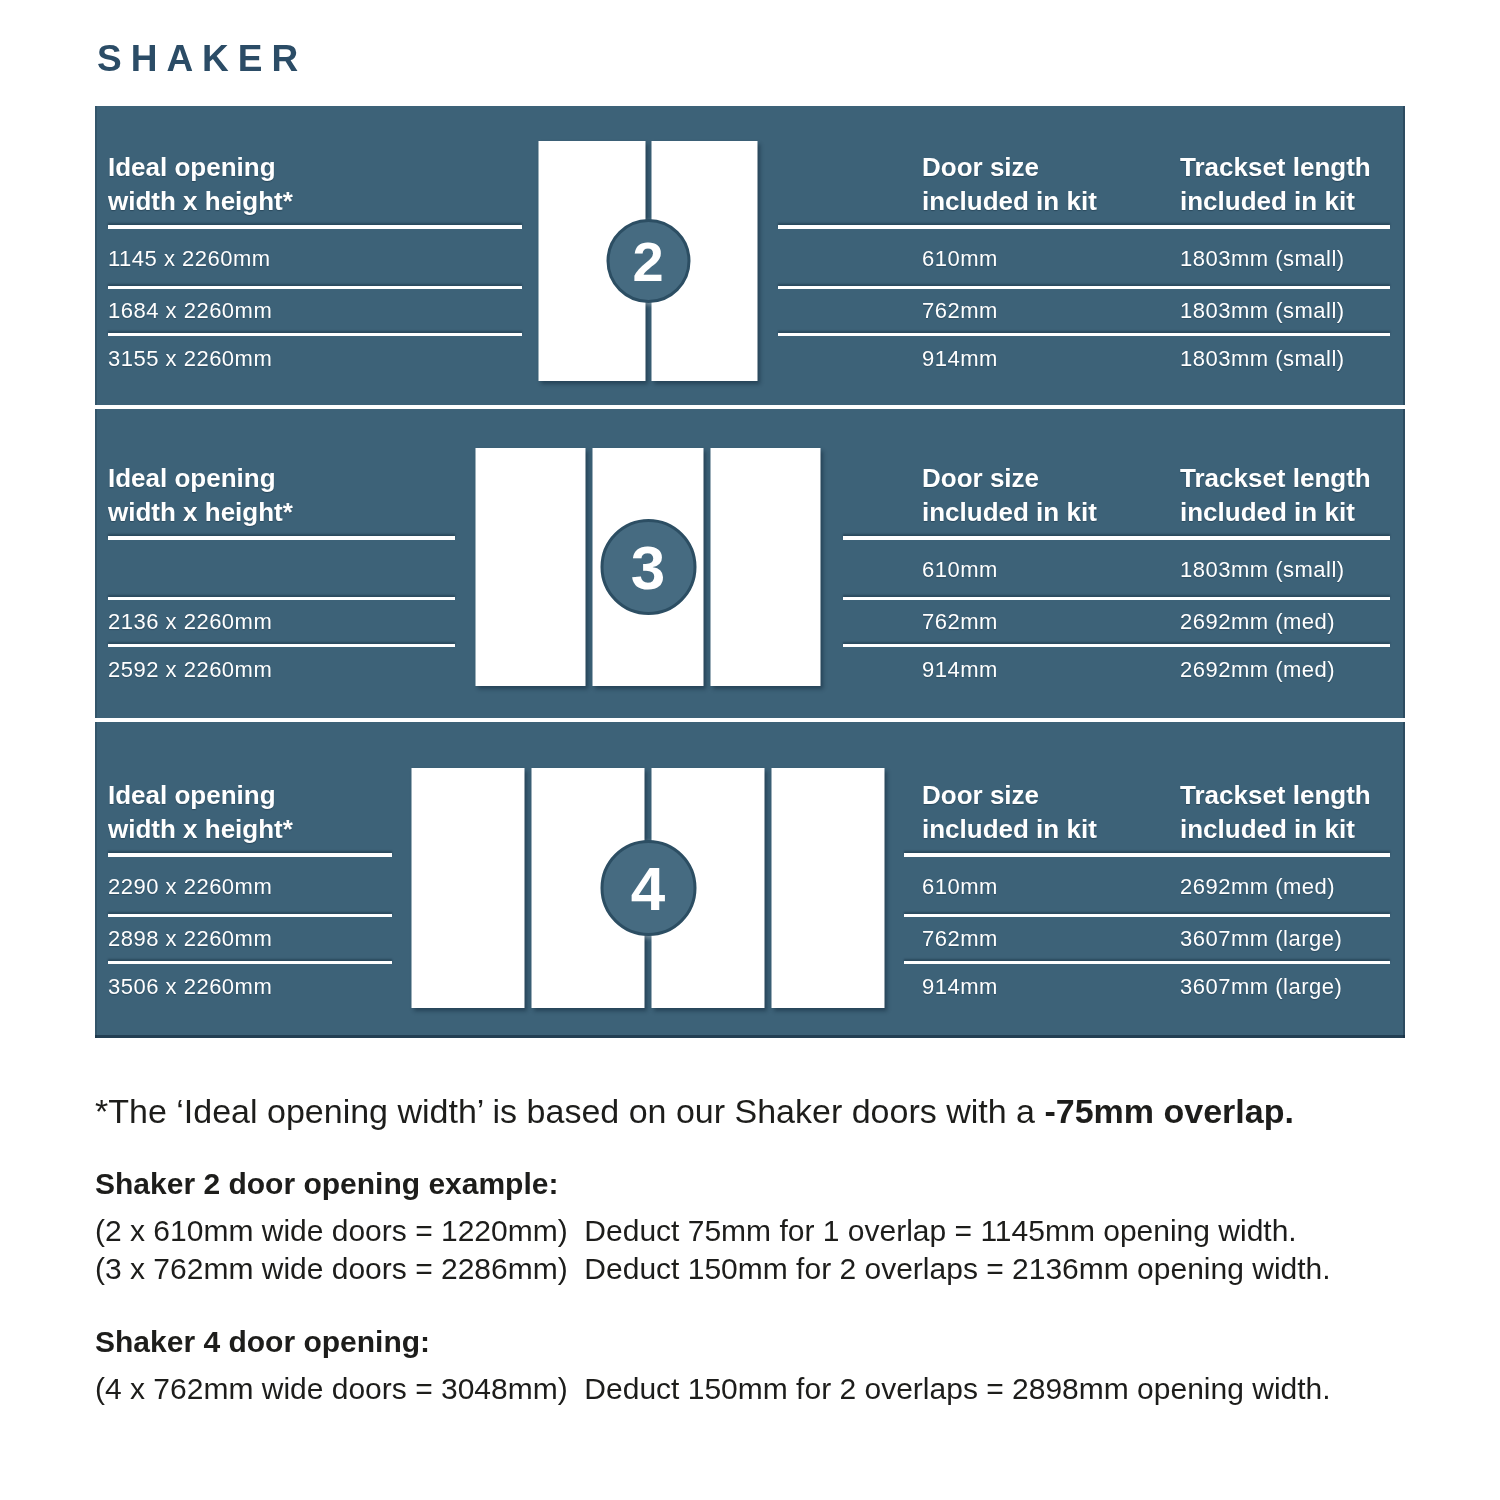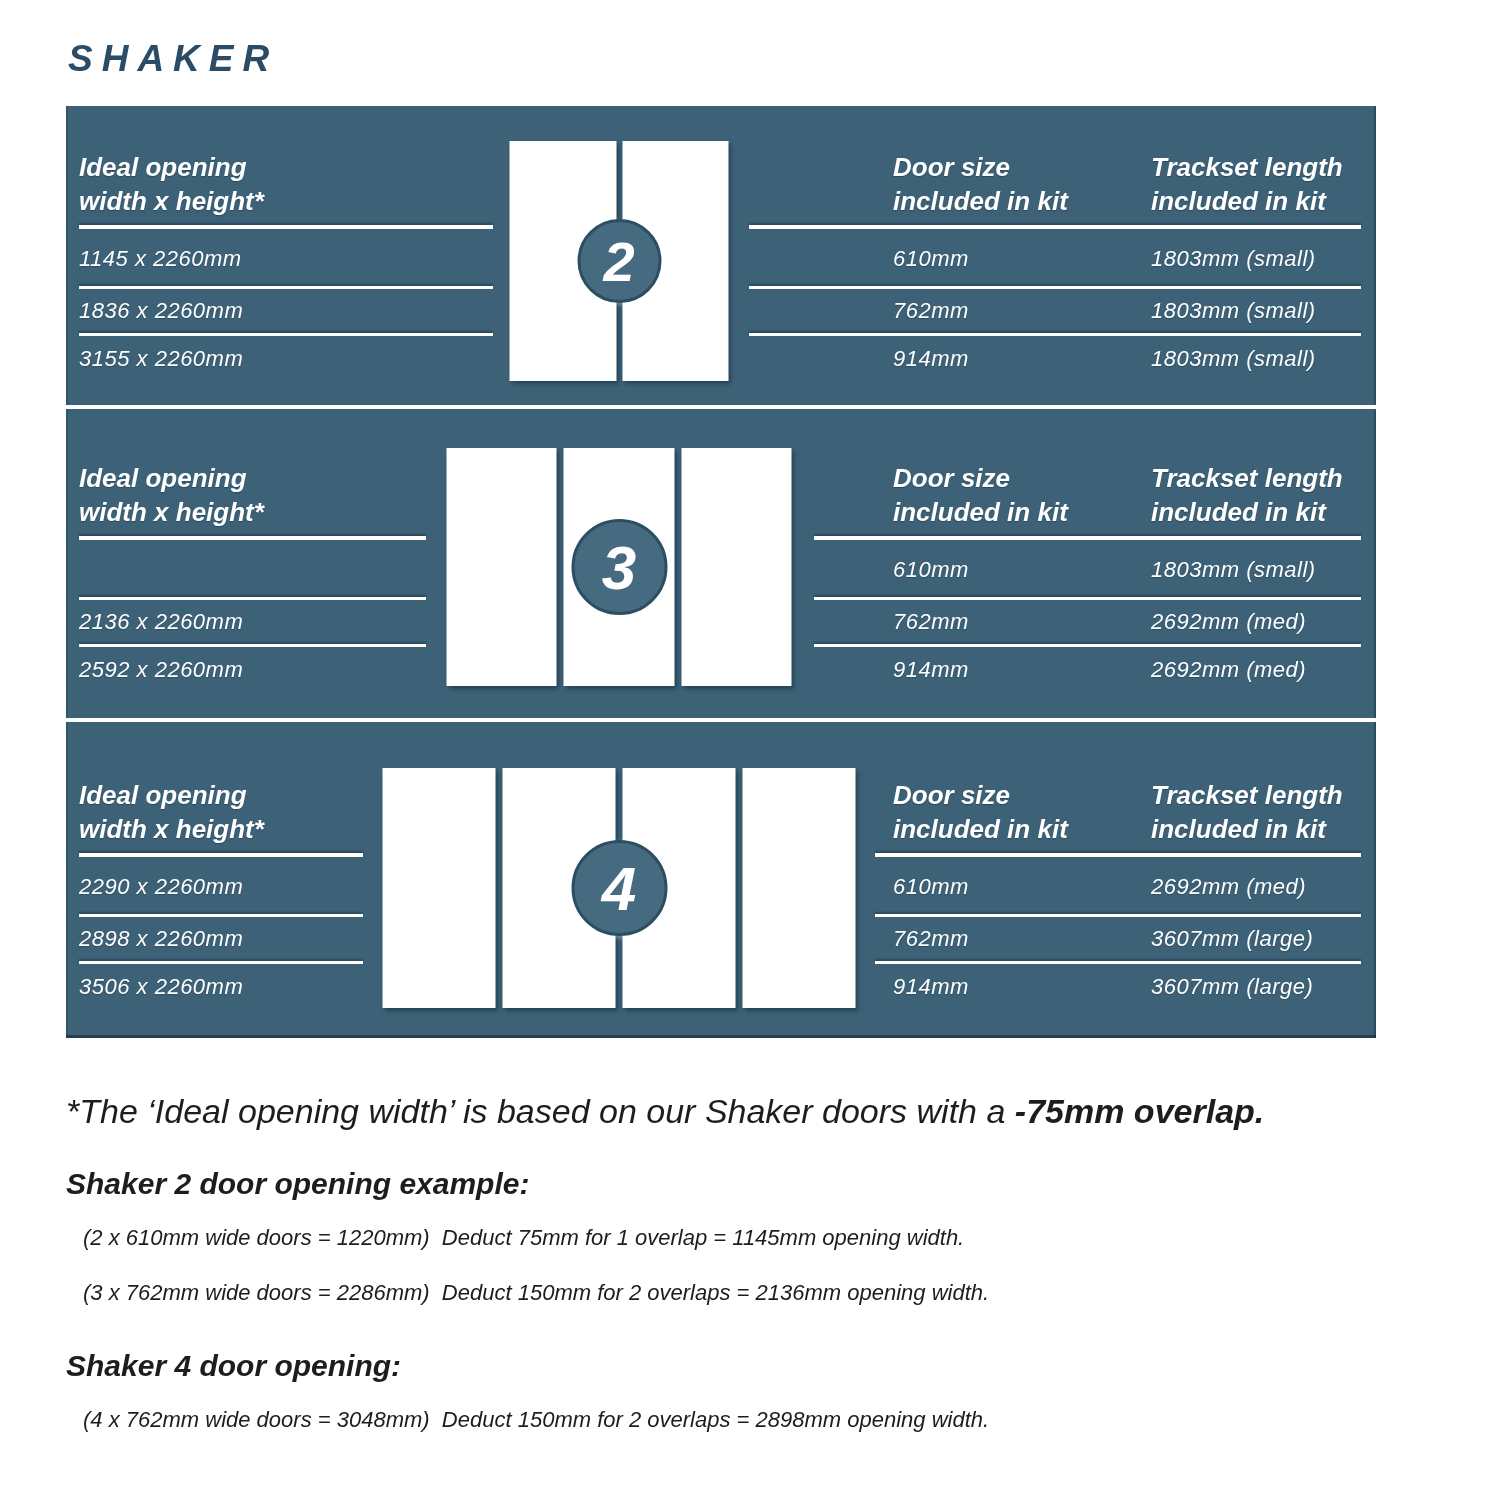--- a/index.html
+++ b/index.html
@@ -4,21 +4,21 @@
 <title>Shaker door sizing</title>
 <style>
   * { box-sizing: border-box; }
   html,body { margin:0; padding:0; }
   body {
     width:1500px; height:1500px; overflow:hidden;
     background:#ffffff;
     font-family:"Liberation Sans","DejaVu Sans",sans-serif;
     color:#1d1d1b;
   }
-  .page { padding:38px 60px 0 66px;font-style:italic; }
+  .page { padding:38px 60px 0 95px; }
 
   h1.page-title {
     margin:0 0 26px 2px;
     font-size:37px; font-weight:700; letter-spacing:9px;
     color:#2b4c66;
   }
 
   
   .panel {
     position:relative; width:1310px; background:#3d6278;
@@ -79,40 +79,40 @@
     display:flex; align-items:center; justify-content:center;
     box-shadow:0 2px 4px rgba(255,255,255,.35);
   }
   .s1 .badge { width:84px; height:84px; font-size:56px; }
   .s2 .badge, .s3 .badge { width:96px; height:96px; font-size:62px; }
 
   
   .footnote { margin:54px 0 13px 0; font-size:34px; line-height:38px; }
   .footnote b { font-weight:700; }
   .example h4 { margin:36px 0 10px 0; font-size:30px; font-weight:700; line-height:36px; }
-  .example p  { margin:17px; font-size:22px; line-height:38px; }
+  .example p  { margin:0; font-size:30px; line-height:38px; }
 </style>
 </head>
 <body>
 
 <div class="page">
 
   <h1 class="page-title">SHAKER</h1>
 
   <div class="panel">
 
     <section class="sec s1">
       <div class="hdr ideal">
         <div>Ideal opening</div>
         <div>width x height*</div>
       </div>
       <div class="ln lnh left"></div>
       <div class="row r1 left">1145 x 2260mm</div>
       <div class="ln ln2 left"></div>
-      <div class="row r2 left">1836 x 2260mm</div>
+      <div class="row r2 left">1684 x 2260mm</div>
       <div class="ln ln3 left"></div>
       <div class="row r3 left">3155 x 2260mm</div>
 
       <div class="doors">
         <div class="door"></div>
         <div class="door"></div>
         <div class="badge">2</div>
       </div>
 
       <div class="hdr doorsize">

